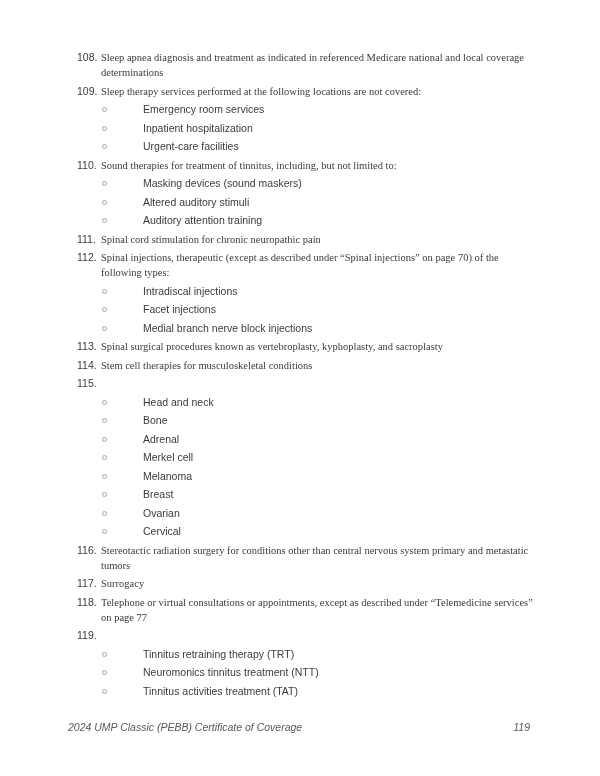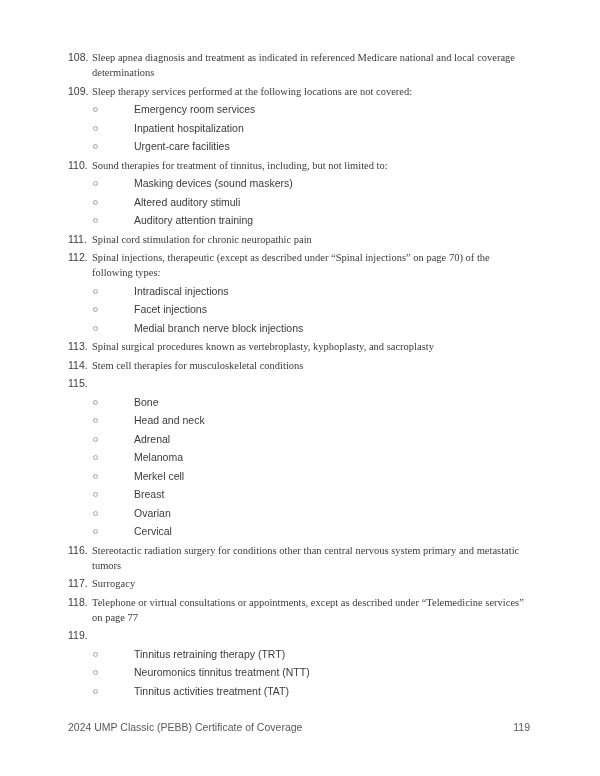--- a/index.html
+++ b/index.html
@@ -14,20 +14,21 @@
     background: #ffffff;
     font-family: "Liberation Sans", sans-serif;
     color: #3b3b3b;
     overflow: hidden;
   }
   .list {
     position: absolute;
     top: 50px;
     left: 0;
     right: 0;
+    padding-left: 9px;
   }
   .item {
     display: flex;
     font-size: 10.5px;
     line-height: 15px;
     margin-bottom: 3.5px;
   }
   .item .num {
     margin-left: 68px;
     width: 24px;
@@ -61,20 +62,21 @@
   }
   .footer {
     position: absolute;
     top: 720px;
     left: 68px;
     right: 70px;
     display: flex;
     justify-content: space-between;
     font-size: 10.5px;
     line-height: 15px;
+    font-style: italic;
     color: #595959;
   }
 </style>
 </head>
 <body>
 
 <div class="page">
   <div class="list" id="exclusions-list">
       <div class="item">
         <span class="num">108.</span>
@@ -138,37 +140,37 @@
       </div>
       <div class="item">
         <span class="num">114.</span>
         <span class="text">Stem cell therapies for musculoskeletal conditions</span>
       </div>
       <div class="item">
         <span class="num">115.</span>
       </div>
       <div class="bullet">
         <span class="dot"></span>
+        <span class="btext">Head and neck</span>
+      </div>
+      <div class="bullet">
+        <span class="dot"></span>
         <span class="btext">Bone</span>
       </div>
       <div class="bullet">
         <span class="dot"></span>
-        <span class="btext">Head and neck</span>
-      </div>
-      <div class="bullet">
-        <span class="dot"></span>
         <span class="btext">Adrenal</span>
       </div>
       <div class="bullet">
         <span class="dot"></span>
+        <span class="btext">Merkel cell</span>
+      </div>
+      <div class="bullet">
+        <span class="dot"></span>
         <span class="btext">Melanoma</span>
-      </div>
-      <div class="bullet">
-        <span class="dot"></span>
-        <span class="btext">Merkel cell</span>
       </div>
       <div class="bullet">
         <span class="dot"></span>
         <span class="btext">Breast</span>
       </div>
       <div class="bullet">
         <span class="dot"></span>
         <span class="btext">Ovarian</span>
       </div>
       <div class="bullet">

